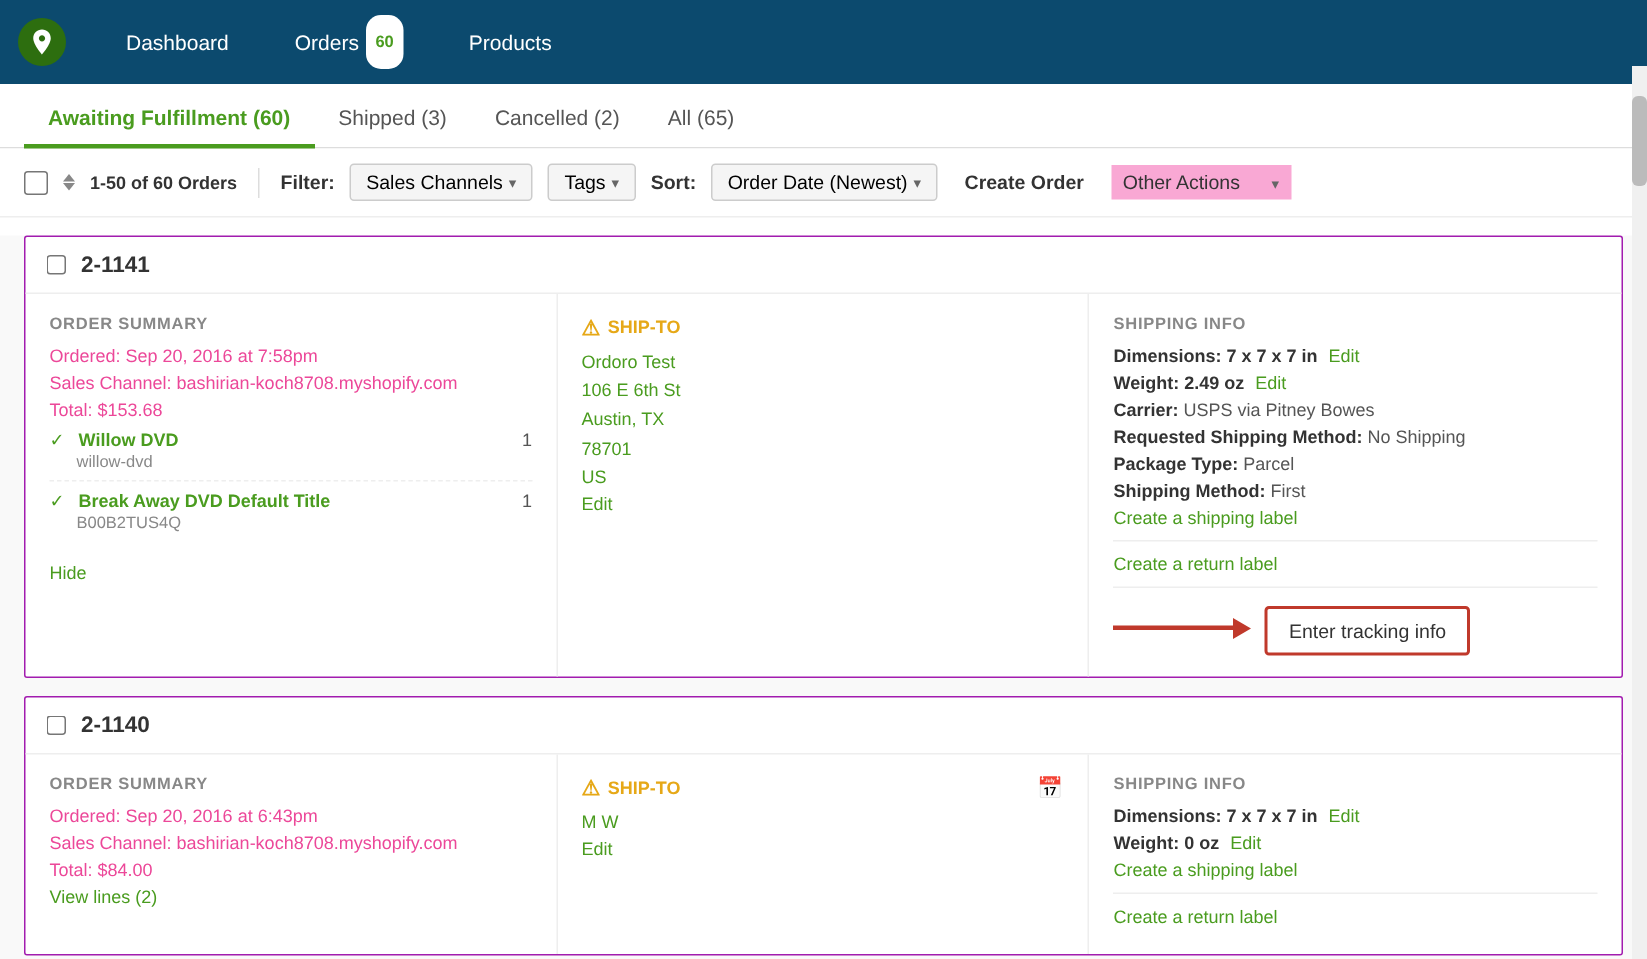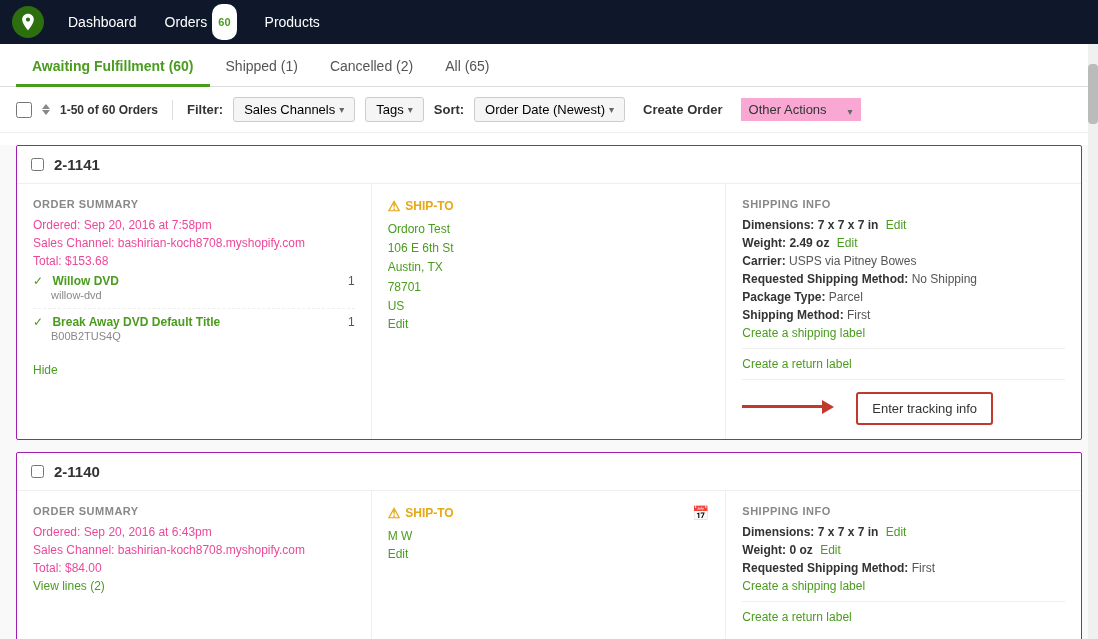--- a/index.html
+++ b/index.html
@@ -1,24 +1,25 @@
 <!DOCTYPE html>
 <html><head>
   <meta charset="utf-8">
   <style>
     * { box-sizing: border-box; margin: 0; padding: 0; }
     body { font-family: Arial, sans-serif; font-size: 13px; background: #fff; color: #333; }
 
     
     .top-nav {
-      background: #0f172a;
+      background: #0c4a6e;
       display: flex;
       align-items: center;
       padding: 0 12px;
-      height: 44px;
+      height: 56px;
+      gap: 16px;
     }
     .top-nav-logo {
       width: 32px; height: 32px;
       background: #2d6e0f;
       border-radius: 50%;
       display: flex; align-items: center; justify-content: center;
       margin-right: 10px;
     }
     .top-nav-logo svg { width: 20px; height: 20px; }
     .top-nav-item {
@@ -206,21 +207,21 @@
       background: #fff;
       cursor: pointer;
       display: inline-block;
       margin-top: 4px;
     }
 
     
     .tracking-row {
       display: flex;
       align-items: center;
-      gap: 22px;
+      gap: 9px;
       margin-top: 6px;
     }
     .red-arrow {
       display: flex;
       align-items: center;
       gap: 0;
     }
     .arrow-line {
       width: 80px;
       height: 3px;
@@ -266,21 +267,21 @@
     <a class="top-nav-item">Dashboard</a>
     <a class="top-nav-item">
       <span>Orders</span>
       <span class="nav-badge">60</span>
     </a>
     <a class="top-nav-item">Products</a>
   </nav>
 
   <div class="tab-bar">
     <div class="tab active">Awaiting Fulfillment (60)</div>
-    <div class="tab">Shipped (1)</div>
+    <div class="tab">Shipped (3)</div>
     <div class="tab">Cancelled (2)</div>
     <div class="tab">All (65)</div>
   </div>
 
   <div class="toolbar">
     <input type="checkbox" class="toolbar-checkbox" style="">
     <div class="toolbar-arrows">
       <span class="arrow-up"></span>
       <span class="arrow-down"></span>
     </div>
@@ -422,23 +423,20 @@
         <div class="order-section">
           <div class="section-title">SHIPPING INFO</div>
           <div class="shipping-info-row">
             <strong>Dimensions: 7 x 7 x 7 in</strong>
             <a class="edit-link" style="margin-left:4px">Edit</a>
           </div>
           <div class="shipping-info-row">
             <strong>Weight: 0 oz</strong>
             <a class="edit-link" style="margin-left:4px">Edit</a>
           </div>
-          <div class="shipping-info-row">
-            <strong>Requested Shipping Method:</strong> First
-          </div>
           <a class="shipping-link">Create a shipping label</a>
           <hr class="shipping-divider">
           <a class="shipping-link">Create a return label</a>
         </div>
       </div>
     </div>
 
   </div>
 
   <div class="scroll-indicator">

